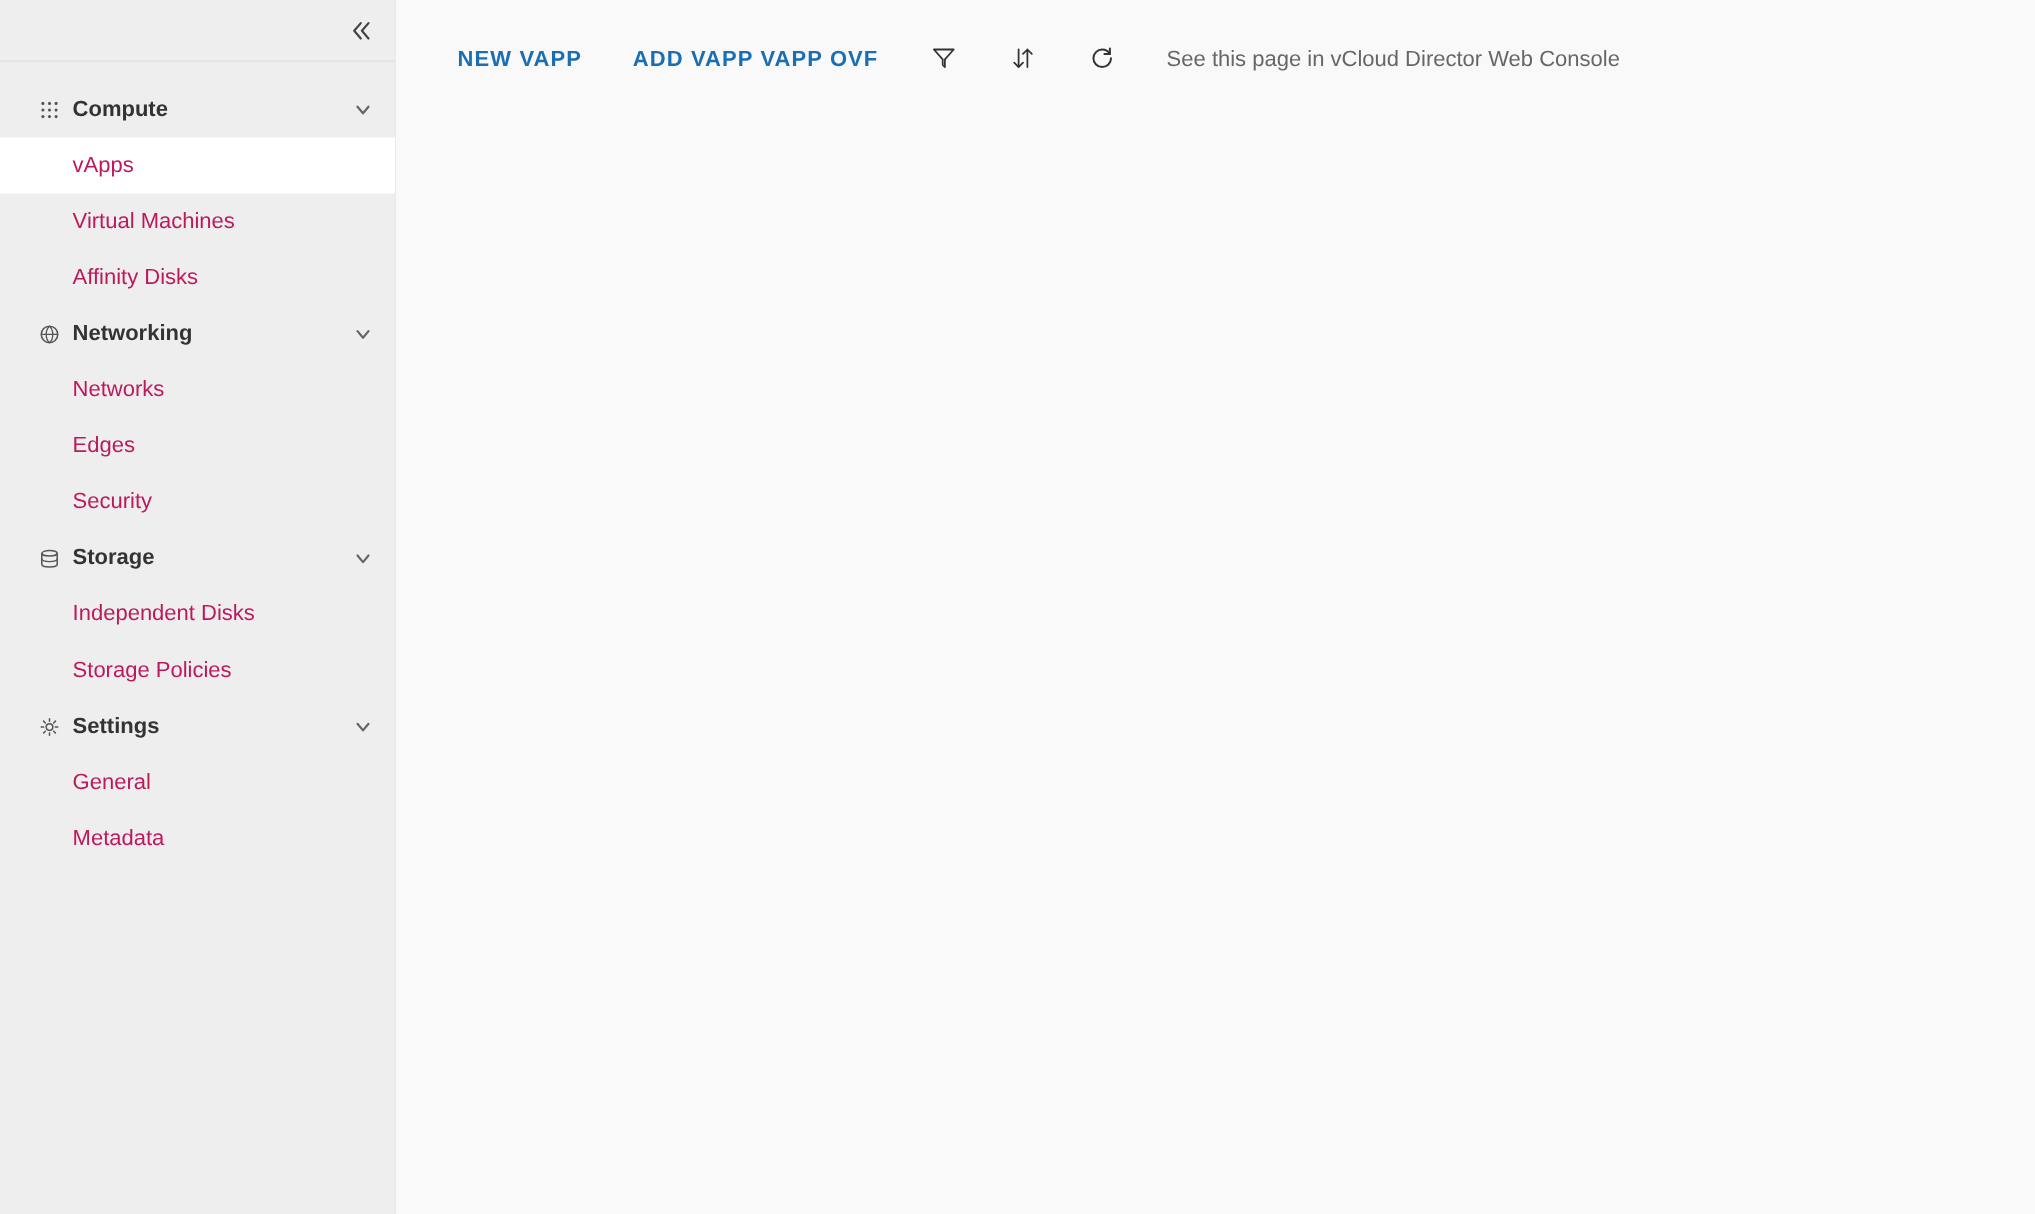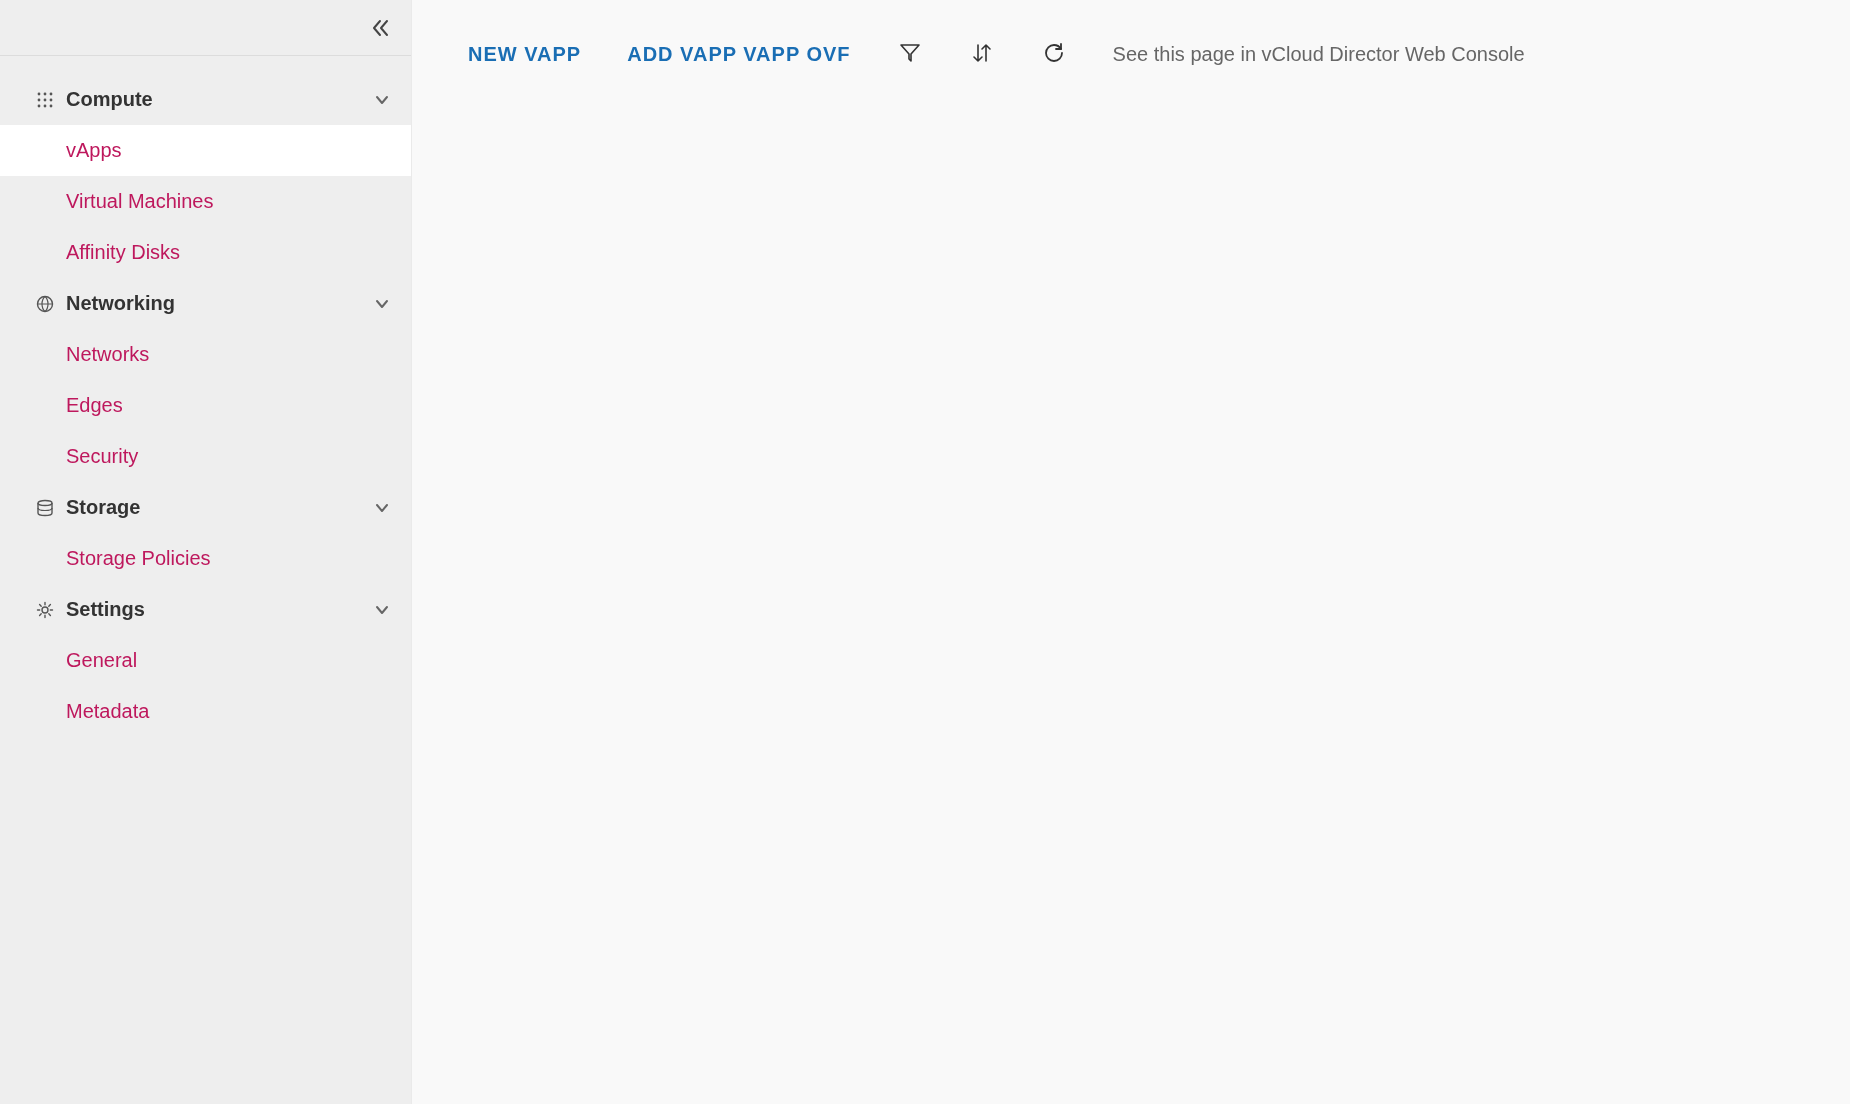--- a/index.html
+++ b/index.html
@@ -6,21 +6,21 @@
   body {
     font-family: "Helvetica Neue", Helvetica, Arial, sans-serif;
     font-size: 20px;
     color: #444;
     background: #f9f9f9;
     display: flex;
     height: 100vh;
     overflow: hidden;
   }
   .sidebar {
-    width: 412px;
+    width: 360px;
     background: #eeeeee;
     border-right: 1px solid #eaeaea;
     display: flex;
     flex-direction: column;
   }
   .sidebar-top {
     height: 56px;
     display: flex;
     justify-content: flex-end;
     align-items: center;
@@ -162,20 +162,21 @@
           <path d="M2 9 C2 10.4 5 11.5 9 11.5 C13 11.5 16 10.4 16 9" fill="none" stroke="currentColor" stroke-width="1.2"></path>
         </svg>
       </span>
       <span>Storage</span>
       <span class="chev">
         <svg width="14" height="14" viewBox="0 0 14 14">
             <path d="M2 4 L7 10 L12 4" fill="none" stroke="currentColor" stroke-width="2" stroke-linecap="round" stroke-linejoin="round"></path>
           </svg>
       </span>
     </div>
+    <div class="nav-link">Independent Disks</div>
     <div class="nav-link">Storage Policies</div>
 
     <div class="nav-group-header">
       <span class="icon-slot">
         <svg width="18" height="18" viewBox="0 0 18 18">
           <circle cx="9" cy="9" r="3" fill="none" stroke="currentColor" stroke-width="1.4"></circle>
           <path d="M9 1.5v2.2M9 14.3v2.2M1.5 9h2.2M14.3 9h2.2M3.6 3.6l1.6 1.6M12.8 12.8l1.6 1.6M14.4 3.6l-1.6 1.6M5.2 12.8l-1.6 1.6" stroke="currentColor" stroke-width="1.4" stroke-linecap="round"></path>
         </svg>
       </span>
       <span>Settings</span>

